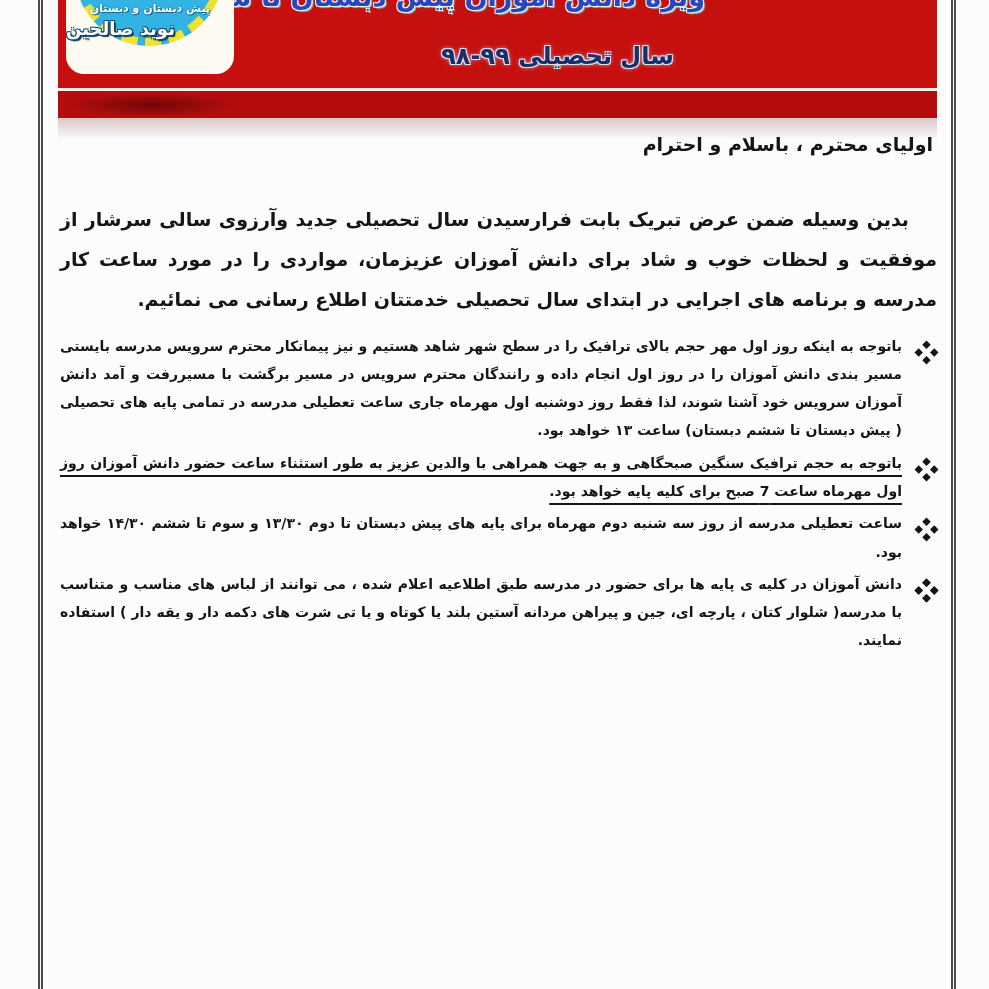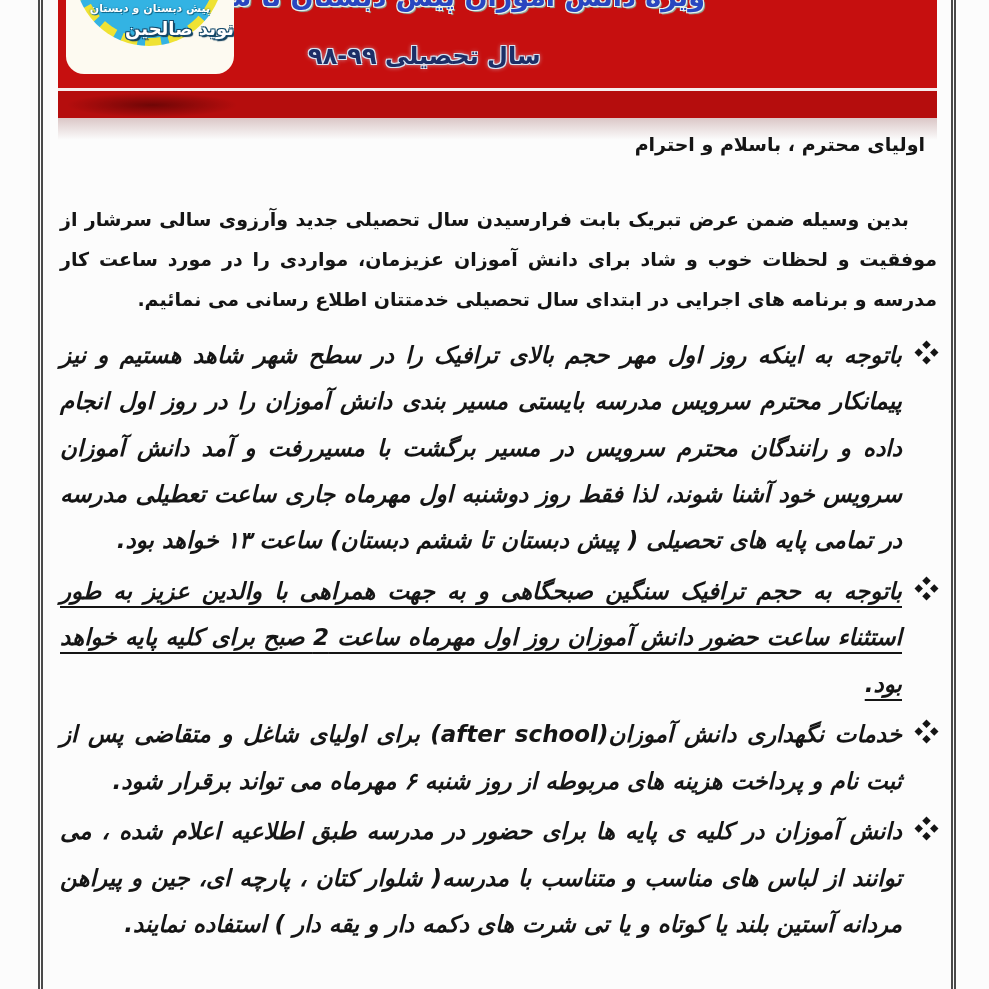--- a/index.html
+++ b/index.html
@@ -58,21 +58,21 @@
   }
   .logo-line1 {
     position:absolute; left:0; right:0; top:26px;
     text-align:center; color:#ffffff;
     font-size:11px; font-weight:bold;
     text-shadow:0 0 2px #156a8d, 1px 1px 0 #156a8d;
     direction:rtl;
   }
   .logo-line2 {
     position:absolute; left:0; right:0; top:42px;
-    text-align:right; color:#ffffff;
+    text-align:left; color:#ffffff;
     font-size:18px; font-weight:bold;
     text-shadow:1px 1px 0 #14496b, -1px -1px 0 #14496b, 1px -1px 0 #14496b, -1px 1px 0 #14496b, 2px 2px 1px #0e3a57;
     direction:rtl;
   }
   .logo-reflection {
     position:absolute; left:10px; top:93px;
     width:168px; height:24px;
     background:radial-gradient(ellipse at center, rgba(55,0,0,0.55) 0%, rgba(55,0,0,0) 72%);
     z-index:2;
   }
@@ -81,53 +81,52 @@
   .header-title-1 {
     position:absolute; left:176px; right:232px; top:-19px;
     text-align:center; direction:rtl;
     font-size:27px; font-weight:bold;
     color:#2946c0;
     text-shadow:-1px -1px 0 #e8f2ec, 1px -1px 0 #e8f2ec, -1px 1px 0 #e8f2ec, 1px 1px 0 #e8f2ec, 2px 2px 1px #8fb7a8;
     white-space:nowrap;
   }
   .header-title-2 {
     position:absolute; left:250px; right:130px; top:42px;
-    text-align:left; direction:rtl;
+    text-align:center; direction:rtl;
     font-size:24px; font-weight:bold;
     color:#1d2e66;
     text-shadow:-1px -1px 0 #d9e4f2, 1px -1px 0 #d9e4f2, -1px 1px 0 #d9e4f2, 1px 1px 0 #d9e4f2, 0 0 5px #cfe0f0;
     white-space:nowrap;
   }
 
   
   .content {
     position:absolute;
     left:60px; top:127px; width:877px;
     direction:rtl;
   }
   .greeting {
     font-size:19px; font-weight:bold;
-    margin:6px 12px 16px 0;
+    margin:6px 4px 16px 0;
   }
   .intro {
     font-size:19px; font-weight:bold;
     line-height:2.1;
     text-align:justify;
     text-indent:28px;
     margin-bottom:12px;
     margin-top:45px;
   }
   .bullet {
     position:relative;
     padding-right:35px;
-    font-size:23px; font-weight:bold;
+    font-size:14px; font-weight:bold;
     line-height:2.02;
     text-align:justify;
     margin-bottom:4px;
-    font-style:italic;
   }
   .bullet.underlined .bullet-text {
     text-decoration:underline;
     text-decoration-thickness:2px;
     text-underline-offset:7px;
   }
   
   .bullet-icon {
     position:absolute; right:2px; top:12px;
     width:17px; height:17px;
@@ -166,27 +165,30 @@
   <div class="intro">بدین وسیله ضمن عرض تبریک بابت فرارسیدن سال تحصیلی جدید وآرزوی سالی سرشار از موفقیت و لحظات خوب و شاد برای دانش آموزان عزیزمان، مواردی را در مورد ساعت کار مدرسه و برنامه های اجرایی در ابتدای سال تحصیلی خدمتتان اطلاع رسانی می نمائیم.</div>
 
   <div class="bullet">
     <span class="bullet-icon"></span>
     <span class="bullet-text">باتوجه به اینکه روز اول مهر حجم بالای ترافیک را در سطح شهر شاهد هستیم و نیز پیمانکار محترم سرویس مدرسه بایستی مسیر بندی دانش آموزان را در روز اول انجام داده و رانندگان محترم سرویس در مسیر برگشت با مسیررفت و آمد دانش آموزان سرویس خود آشنا شوند، لذا فقط روز دوشنبه اول مهرماه جاری ساعت تعطیلی مدرسه در تمامی پایه های تحصیلی ( پیش دبستان تا ششم دبستان) ساعت ۱۳ خواهد بود.</span>
   </div>
 
 
   <div class="bullet underlined">
     <span class="bullet-icon"></span>
-    <span class="bullet-text">باتوجه به حجم ترافیک سنگین صبحگاهی و به جهت همراهی با والدین عزیز به طور استثناء ساعت حضور دانش آموزان روز اول مهرماه ساعت 2 صبح برای کلیه پایه خواهد بود.</span>
+    <span class="bullet-text">باتوجه به حجم ترافیک سنگین صبحگاهی و به جهت همراهی با والدین عزیز به طور استثناء ساعت حضور دانش آموزان روز اول مهرماه ساعت 7 صبح برای کلیه پایه خواهد بود.</span>
   </div>
-
 
 
   <div class="bullet">
     <span class="bullet-icon"></span>
-    <span class="bullet-text">خدمات نگهداری دانش آموزان(after school) برای اولیای شاغل و متقاضی پس از ثبت نام و پرداخت هزینه های مربوطه از روز شنبه ۶ مهرماه می تواند برقرار شود.</span>
+    <span class="bullet-text">ساعت تعطیلی مدرسه از روز سه شنبه دوم مهرماه برای پایه های پیش دبستان تا دوم ۱۳/۳۰ و سوم تا ششم ۱۴/۳۰ خواهد بود.</span>
+  </div>
+
+  <div class="bullet">
+    <span class="bullet-icon"></span>
   </div>
 
   <div class="bullet">
     <span class="bullet-icon"></span>
     <span class="bullet-text">دانش آموزان در کلیه ی پایه ها برای حضور در مدرسه طبق اطلاعیه اعلام شده ، می توانند از لباس های مناسب و متناسب با مدرسه( شلوار کتان ، پارچه ای، جین و پیراهن مردانه آستین بلند یا کوتاه و یا تی شرت های دکمه دار و یقه دار ) استفاده نمایند.</span>
   </div>
 </div>
 
 </body></html>

